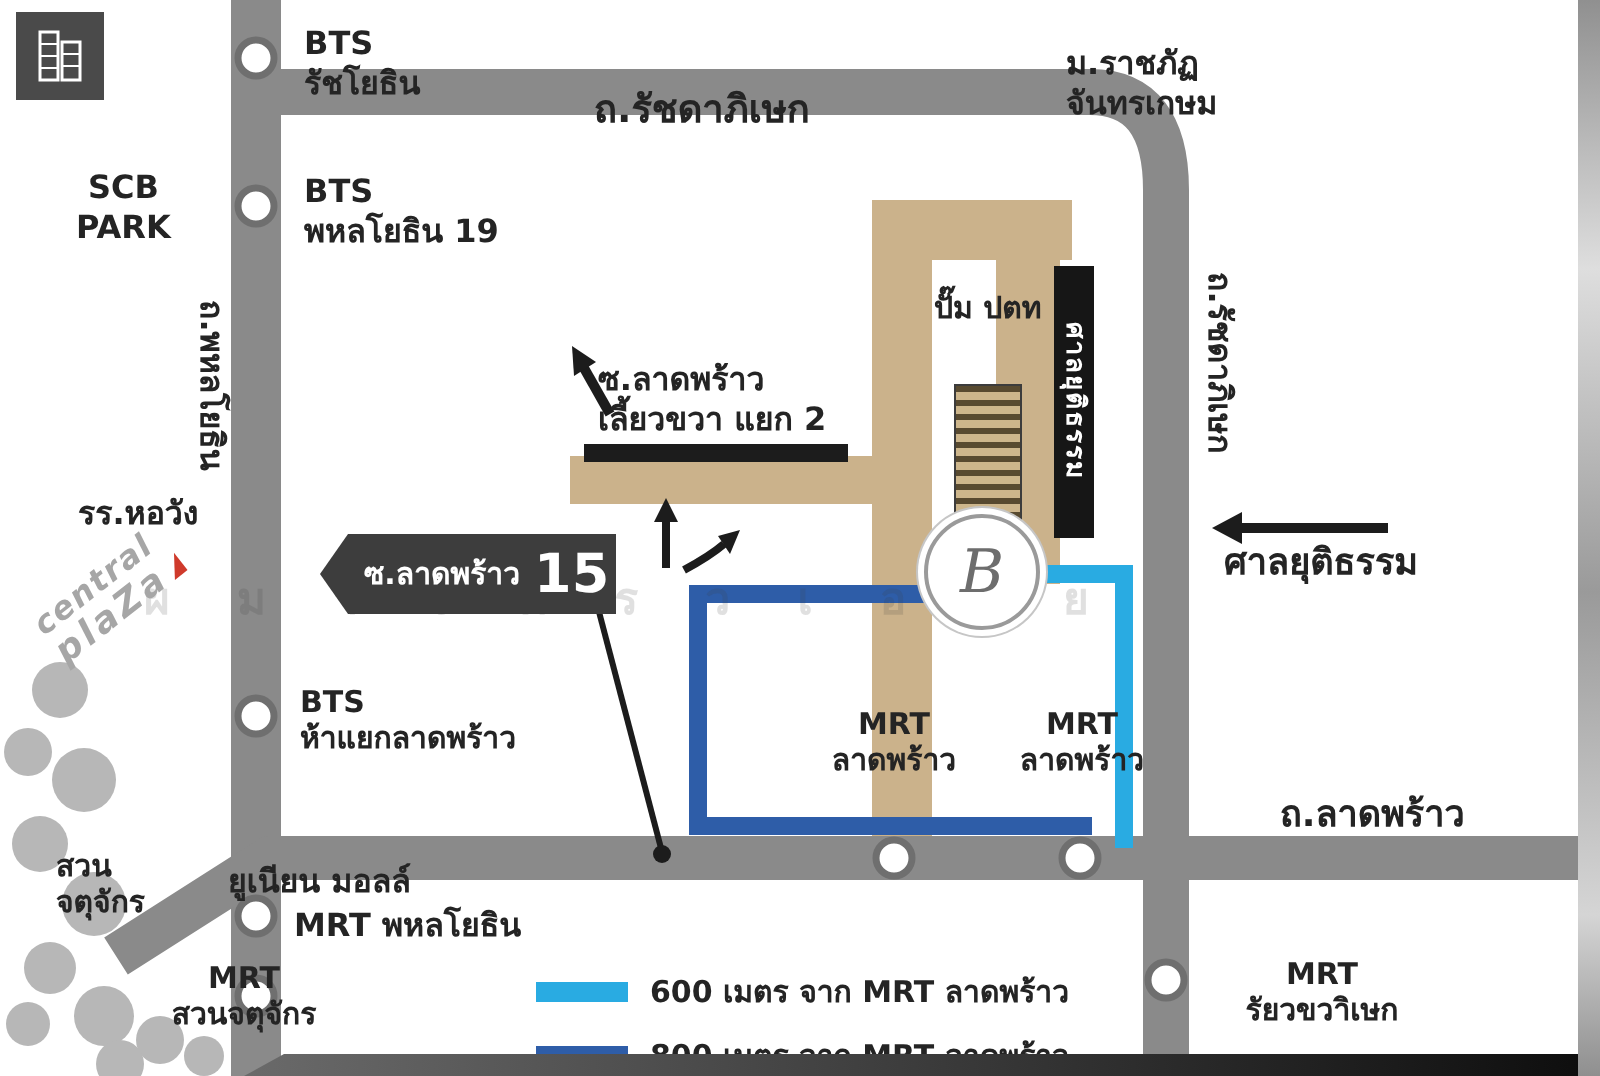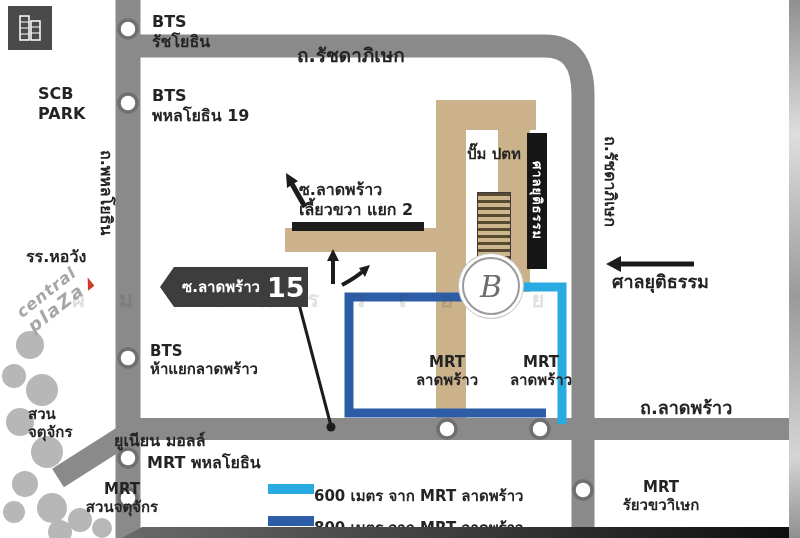--- a/index.html
+++ b/index.html
@@ -33,21 +33,21 @@
          font-family:"DejaVu Serif","Liberation Serif",serif;font-style:italic;font-size:30px;color:#6d6d6d;}
 
   .cpz{position:absolute;left:14px;top:308px;transform:rotate(-38deg);transform-origin:left top;
        font-style:italic;font-weight:bold;color:#a6a6a6;line-height:1.05;}
   .cpz .l1{font-size:16px;letter-spacing:1px;}
   .cpz .l2{font-size:18px;letter-spacing:2px;}
   .cpz .accent{display:inline-block;width:0;height:0;border-left:8px solid transparent;
                border-bottom:11px solid #cf3a2b;margin-left:3px;}
 
   .legend{position:absolute;left:268px;top:484px;}
-  .legend .row{display:flex;gap:0;margin-bottom:8px;}
+  .legend .row{display:flex;align-items:center;gap:11px;margin-bottom:8px;}
   .legend .sw{width:46px;height:10px;}
   .sw600{background:#29abe2}
   .sw800{background:#2e5da8}
   .legend .lab{font-size:15px;font-weight:bold;}
 
   .wmark{position:absolute;left:72px;top:282px;font-size:22px;letter-spacing:13px;
          color:rgba(60,60,60,0.16);font-weight:bold;}
 
   .bottombar{position:absolute;left:122px;top:527px;width:678px;height:11px;
              background:linear-gradient(90deg,#6a6a6a,#0d0d0d);
@@ -134,28 +134,32 @@
     </svg>
   </div>
 
   <div class="wmark">ผ ม า จ ต ร ว เ อ ไ ย</div>
 
   <div class="lbl s19" style="left:297px;top:44px;">ถ.รัชดาภิเษก</div>
   <div class="lbl s16 vert" style="left:96px;top:150px;">ถ.พหลโยธิน</div>
   <div class="lbl s16 vert" style="left:600px;top:136px;">ถ.รัชดาภิเษก</div>
   <div class="lbl s18" style="left:640px;top:397px;text-align:center;">ถ.ลาดพร้าว</div>
 
-  <div class="lbl s16" style="left:38px;top:84px;">
+  <div class="lbl s16" style="left:533px;top:22px;">
+    <div>ม.ราชภัฏ</div>
+    <div>จันทรเกษม</div>
+  </div>
+  <div class="lbl s16" style="left:38px;top:84px;text-align:center;">
     <div>SCB</div>
     <div>PARK</div>
   </div>
   <div class="lbl s15" style="left:467px;top:106px;margin-top:39px;">ปั๊ม ปตท</div>
-  <div class="lbl s16" style="left:26px;top:247px;">รร.หอวัง</div>
+  <div class="lbl s16" style="left:39px;top:247px;">รร.หอวัง</div>
   <div class="lbl s16" style="left:114px;top:390px;margin-top:41px;">ยูเนียน มอลล์</div>
-  <div class="lbl s15" style="left:28px;top:405px;">
+  <div class="lbl s15" style="left:28px;top:424px;">
     <div>สวน</div>
     <div>จตุจักร</div>
   </div>
 
   <div class="courtbar">
     <span>ศาลยุติธรรม</span>
   </div>
 
   <div class="cpz">
     <div class="l1">central</div>

